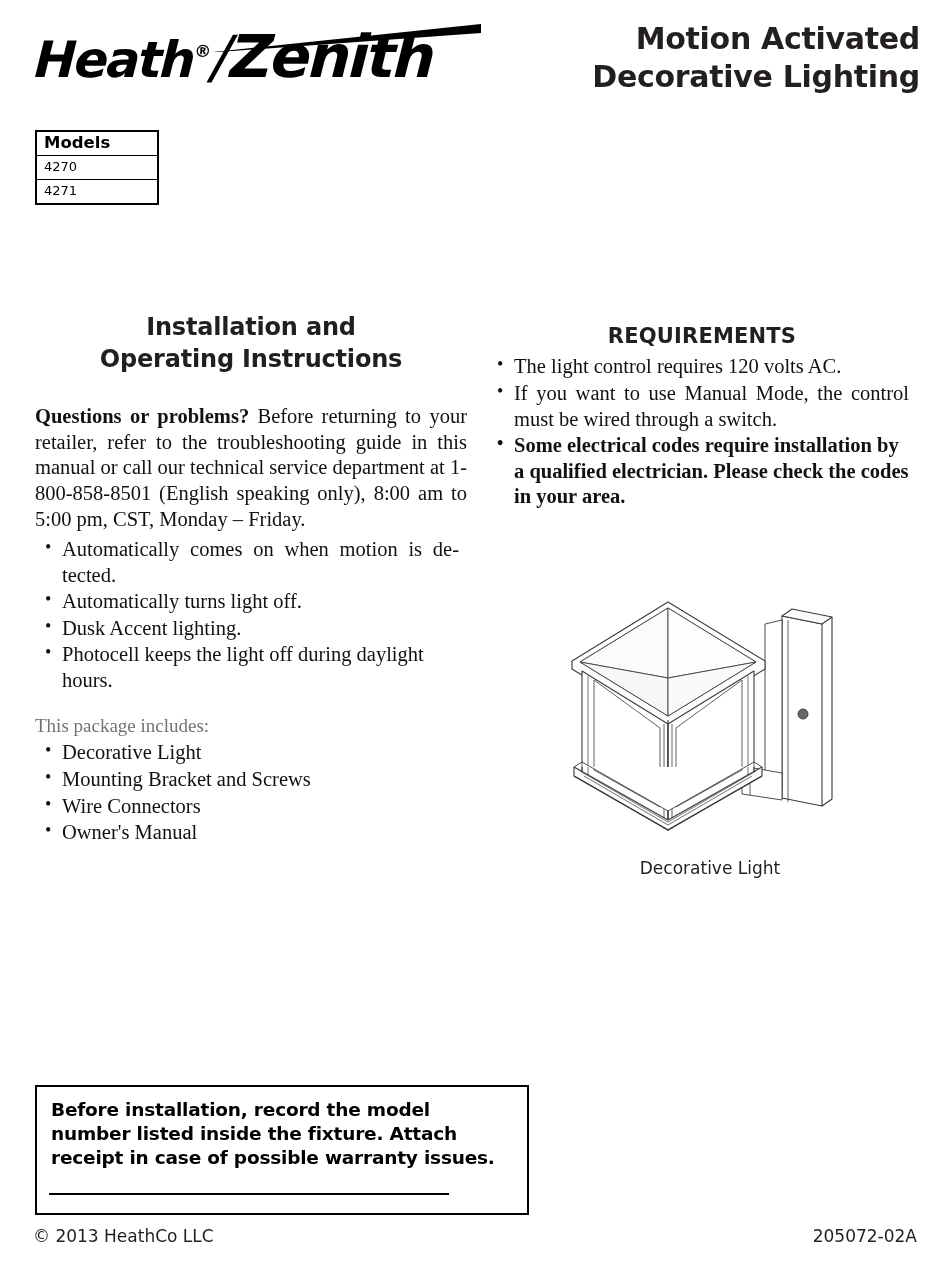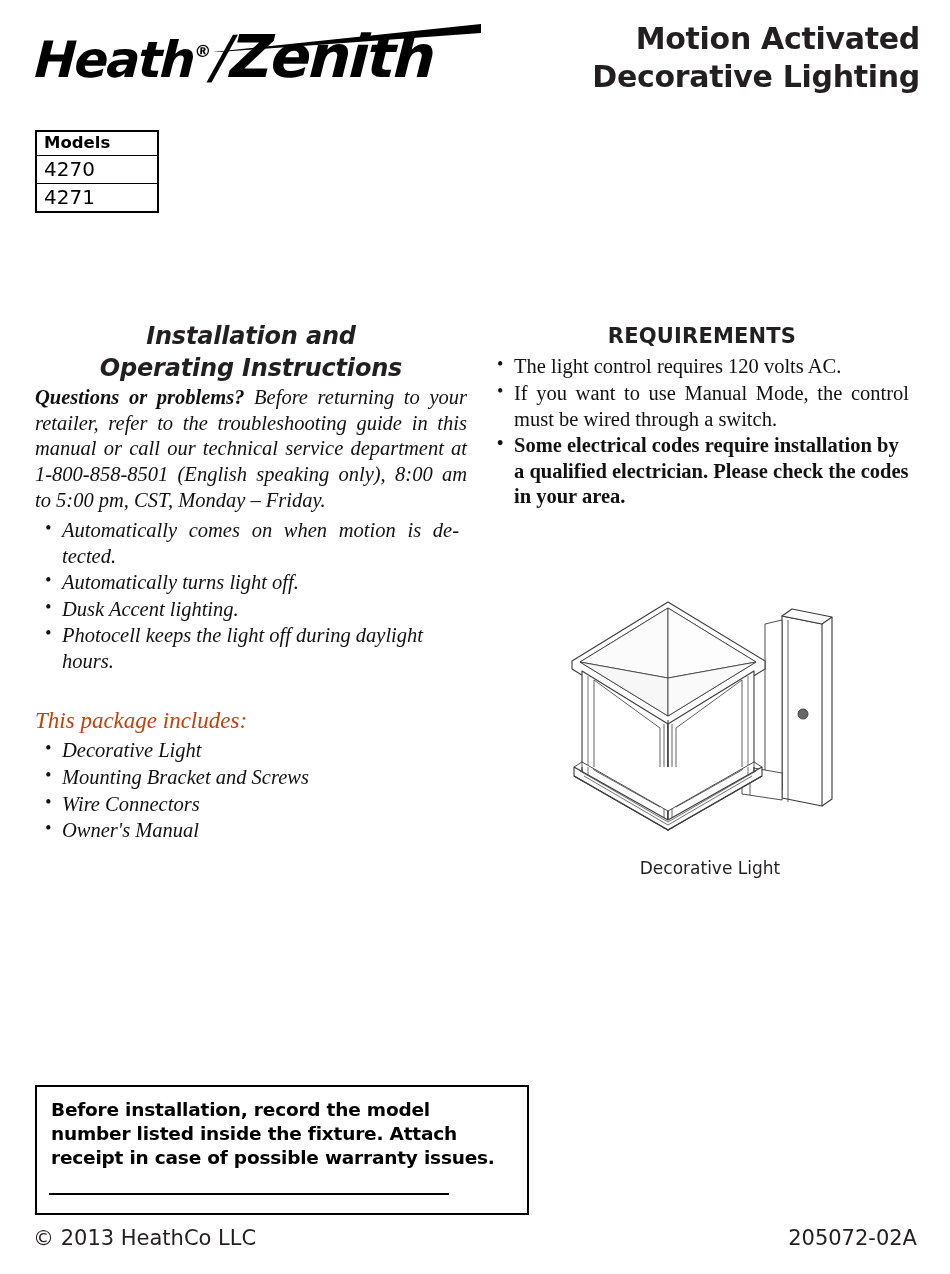--- a/index.html
+++ b/index.html
@@ -74,33 +74,32 @@
     position: absolute;
     left: 35px; top: 130px;
     width: 124px;
     border: 2.2px solid #000;
     border-collapse: collapse;
     font-family: "DejaVu Sans", sans-serif;
   }
   .models-table td {
     border: 1.4px solid #000;
     padding: 2px 6px 3px 7px;
-    font-size: 20px;
+    font-size: 13px;
     height: 24px;
     line-height: 1.1;
     color: #000;
   }
   .models-table td.hdr { font-weight: bold; font-size: 16.5px; }
 
   
   .col-left {
     position: absolute;
-    left: 35px; top: 320px;
+    left: 35px; top: 311px;
     width: 432px;
-    font-style: italic;
   }
   .col-right {
     position: absolute;
     left: 487px; top: 322px;
     width: 430px;
   }
 
   h2.sec-title {
     font-family: "DejaVu Sans", sans-serif;
     font-weight: bold;
@@ -146,24 +145,24 @@
     content: "\2022";
     position: absolute;
     left: 2px; top: -1px;
     font-size: 18px;
   }
   ul.bullets li.bold { font-weight: bold; }
   ul.bullets li.noj { text-align: left; }
 
   p.includes-lead {
     font-family: "Liberation Serif", serif;
-    font-size: 23px;
+    font-size: 19px;
     line-height: 1.25;
-    margin: 32px 0 0 0;
-    color: #c2410c;
+    margin: 20px 0 0 0;
+    color: #737373;
   }
 
   
   .figure {
     position: absolute;
     left: 560px; top: 528px;
     width: 300px;
     height: 370px;
   }
   .figure svg { display: block; }
@@ -212,21 +211,21 @@
   }
 
   
   .footer {
     position: absolute;
     left: 33px; top: 1226px;
     width: 884px;
     display: flex;
     justify-content: space-between;
     font-family: "DejaVu Sans", sans-serif;
-    font-size: 21px;
+    font-size: 17px;
     color: #231f20;
   }
 </style>
 </head>
 <body>
 
 <div class="page">
 
   <div class="header">
 
@@ -255,21 +254,21 @@
     </tbody>
   </table>
 
   <div class="col-left">
 
     <h2 class="sec-title">
       <span>Installation and</span><br>
       <span>Operating Instructions</span>
     </h2>
 
-    <p class="body" style=""><span class="lead">Questions or problems?</span><span> Before returning to your retailer, refer to the troubleshooting guide in this manual or call our technical service department at 1-800-858-8501 (English speaking only), 8:00 am to 5:00 pm, CST, Monday – Friday.</span></p>
+    <p class="body" style="margin-top:28px;"><span class="lead">Questions or problems?</span><span> Before returning to your retailer, refer to the troubleshooting guide in this manual or call our technical service department at 1-800-858-8501 (English speaking only), 8:00 am to 5:00 pm, CST, Monday – Friday.</span></p>
 
 
     <ul class="bullets" style="margin-top:4px;">
       <li>Automatically comes on when motion is de-tected.</li>
       <li class="noj">Automatically turns light off.</li>
       <li class="noj">Dusk Accent lighting.</li>
       <li>Photocell keeps the light off during daylight hours.</li>
     </ul>
 
     <p class="includes-lead">This package includes:</p>

